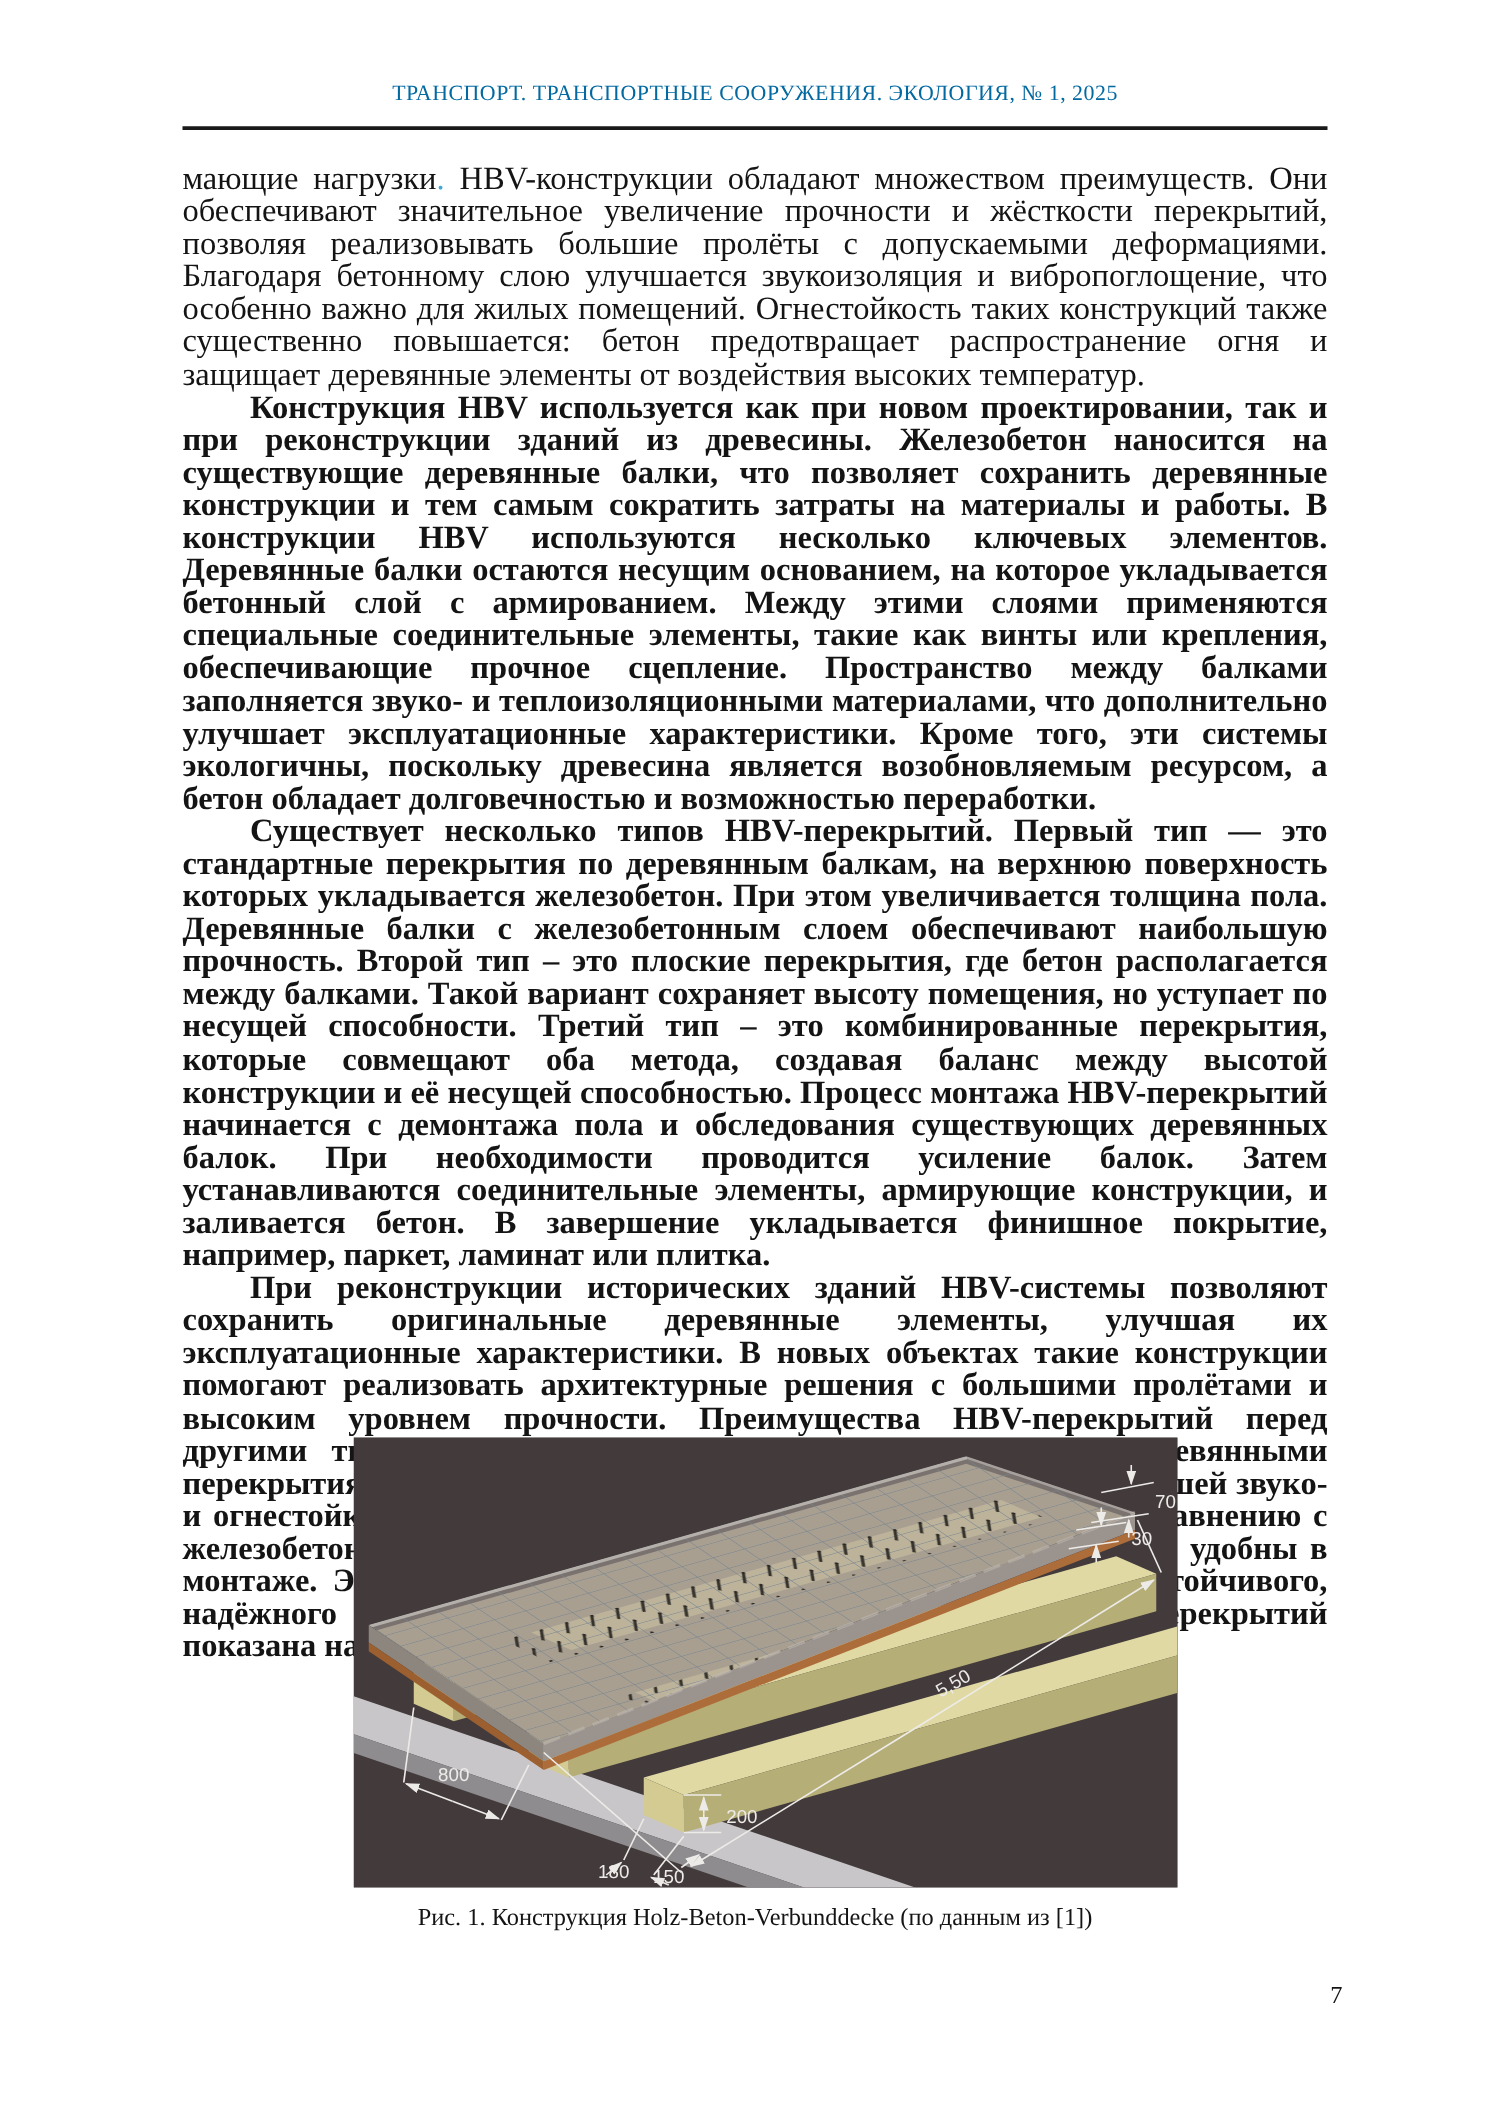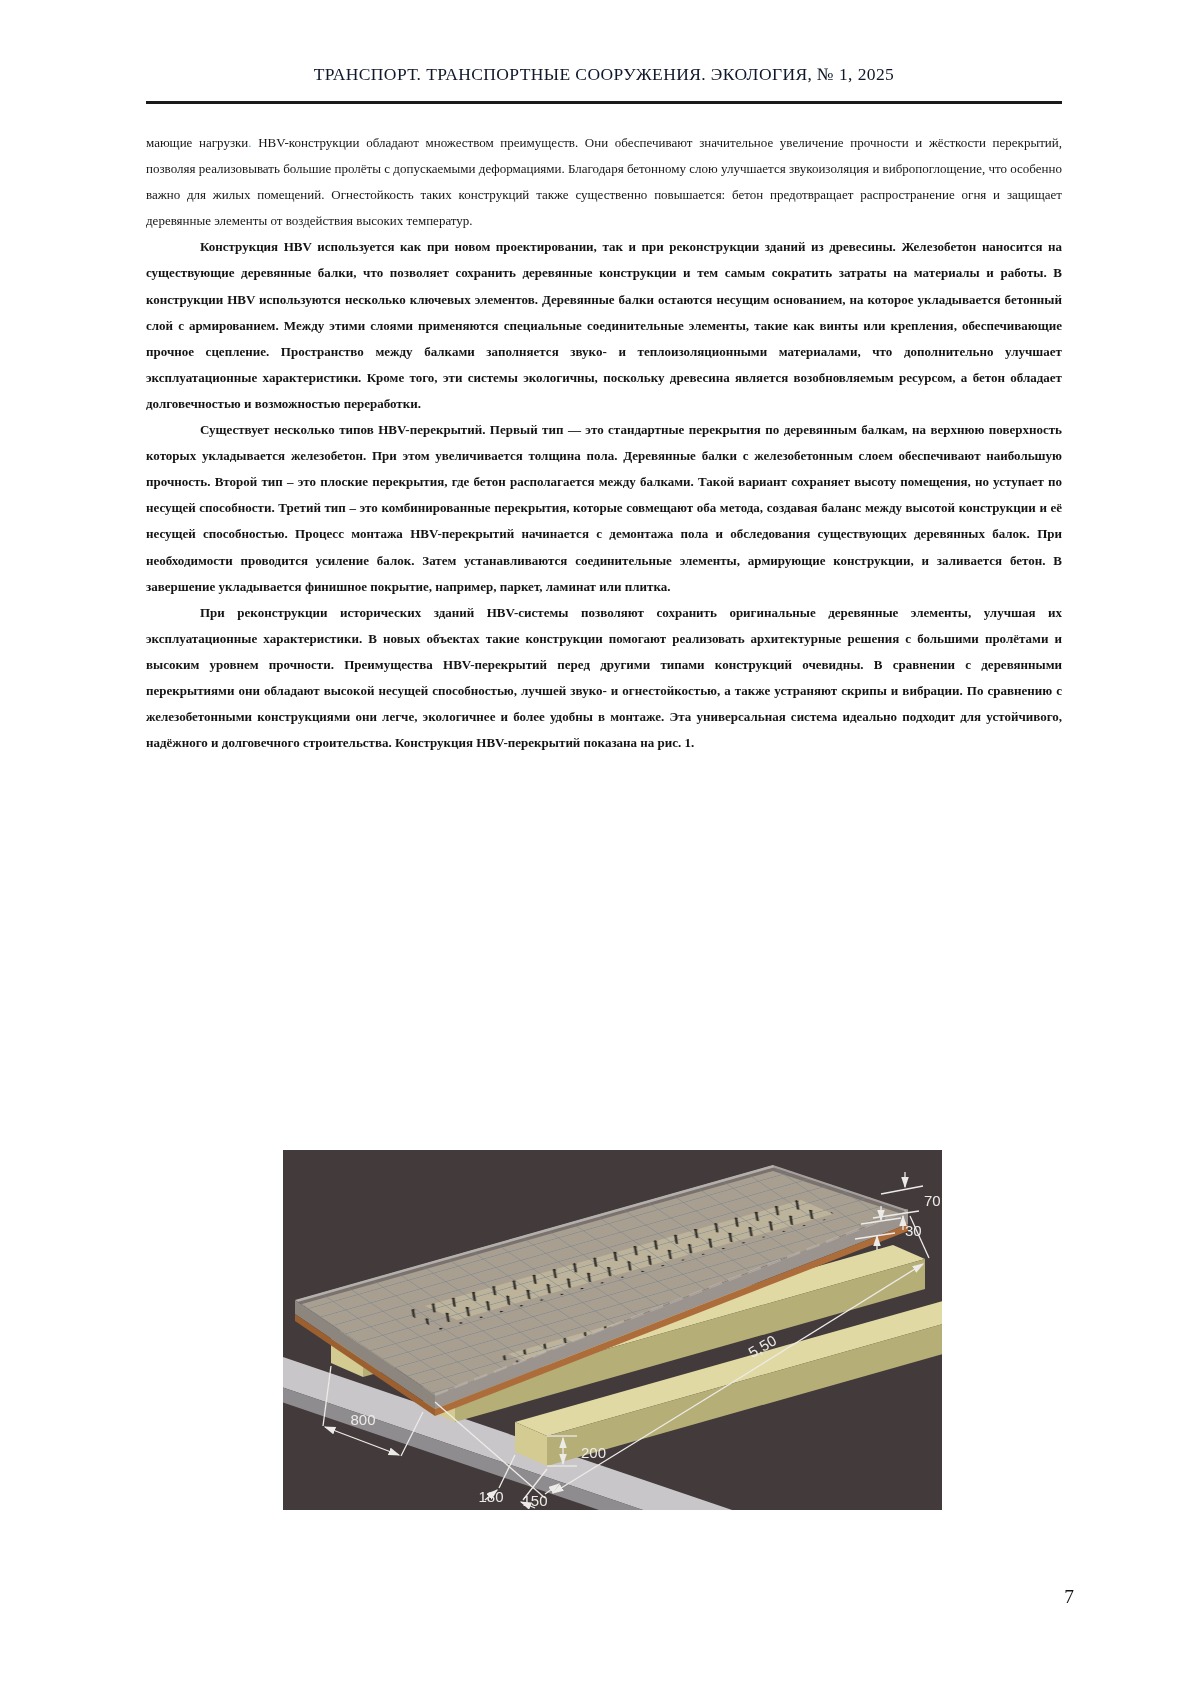--- a/index.html
+++ b/index.html
@@ -1,22 +1,22 @@
 <!DOCTYPE html>
 <html><head>
 <meta charset="utf-8">
 <style>
   html,body{margin:0;padding:0;background:#ffffff;}
   .page{position:relative;width:1200px;height:1698px;background:#ffffff;overflow:hidden;
         font-family:"Liberation Serif", serif;color:#161616;}
   .journal-header{position:absolute;top:64px;left:146px;width:916px;text-align:center;
-        font-size:17.5px;letter-spacing:0.4px;color:#0f172a;}
+        font-size:17.5px;letter-spacing:0.4px;color:#0369a1;}
   .header-rule{position:absolute;top:101px;left:146px;width:916px;height:2.6px;background:#1a1a1a;}
   .body-text{position:absolute;top:130px;left:146px;width:916px;
-        font-size:13px;line-height:26.1px;text-align:justify;color:#141414;}
+        font-size:26px;line-height:26.1px;text-align:justify;color:#141414;}
   .body-text p{margin:0;padding:0;}
   .body-text p.indented{text-indent:54px;font-weight:bold;}
   .blue-dot{color:#3fa7da;}
   .figure-panel{position:absolute;left:283px;top:1150px;width:659px;height:360px;background:#423a3b;overflow:hidden;}
   .figure-panel svg{display:block;width:659px;height:360px;}
   .figure-caption{position:absolute;top:1524px;left:146px;width:916px;text-align:center;
         font-size:19.5px;color:#141414;}
   .page-number{position:absolute;top:1586px;left:146px;width:928px;text-align:right;
         font-size:19.5px;color:#141414;}
   .dim-label{font-family:"Liberation Sans", sans-serif;font-size:15px;fill:#edebe8;}
@@ -140,16 +140,17 @@
         <text class="dim-label" x="298" y="308" text-anchor="start">200</text>
         <text class="dim-label" x="208" y="352" text-anchor="middle">180</text>
         <text class="dim-label" x="252" y="356" text-anchor="middle">150</text>
         <text class="dim-label" transform="translate(482,201) rotate(-30)" text-anchor="middle">5,50</text>
         <text class="dim-label" x="641" y="56" text-anchor="start">70</text>
         <text class="dim-label" x="622" y="86" text-anchor="start">30</text>
       </g>
     </svg>
   </div>
 
+  <div class="figure-caption">Рис. 1. Конструкция Holz-Beton-Verbunddecke (по данным из [1])</div>
 
   <div class="page-number">7</div>
 
 </div>
 
 </body></html>

